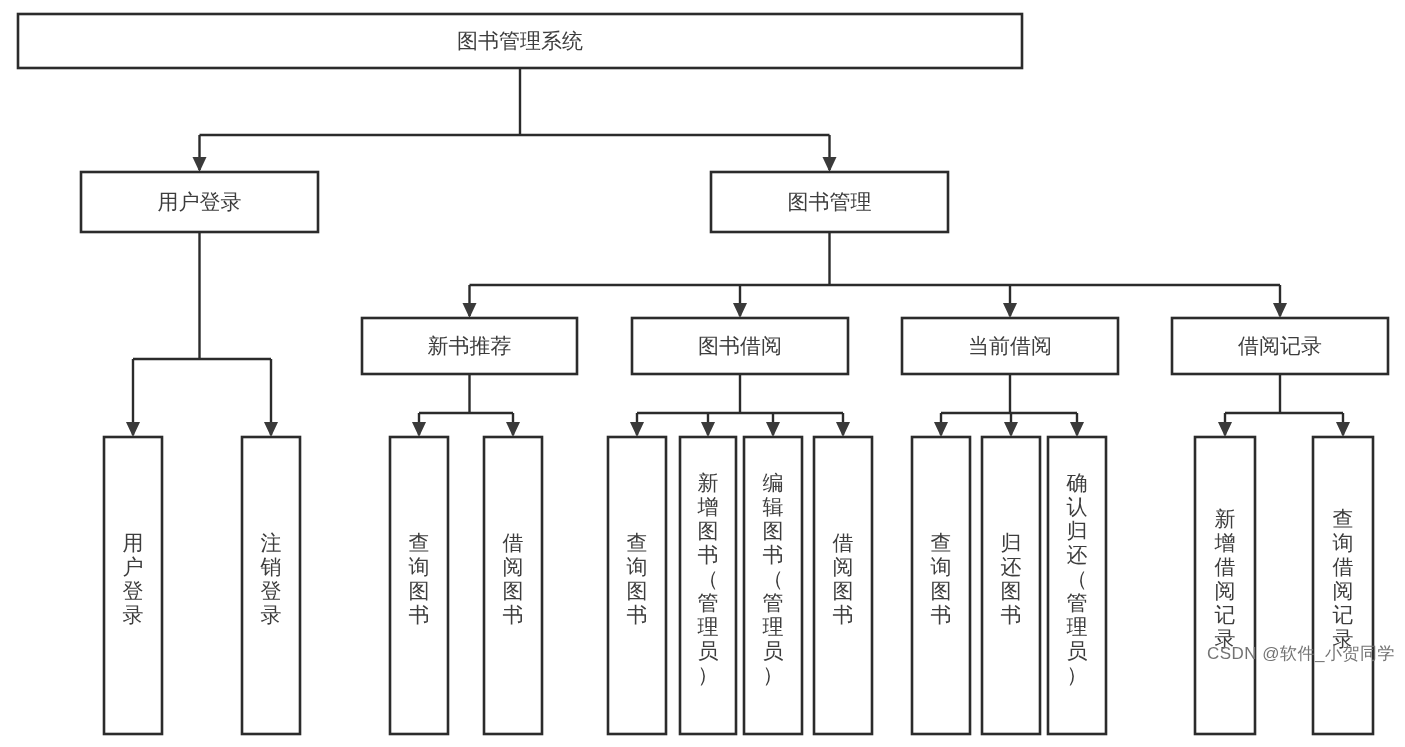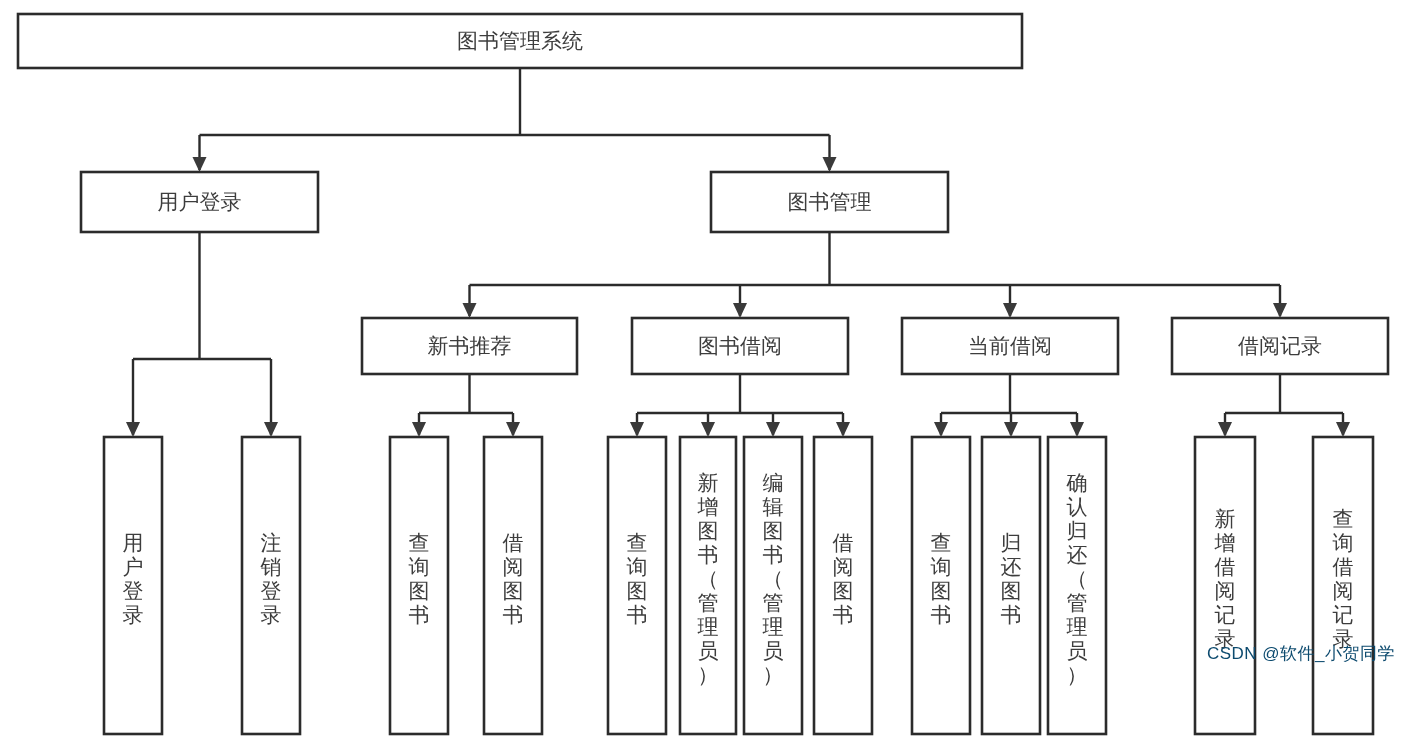--- a/index.html
+++ b/index.html
@@ -55,21 +55,21 @@
     font-size: 21px;
     fill: #3d3d3d;
     text-anchor: middle;
   }
   .watermark {
     position: absolute;
     right: 10px;
     bottom: 6px;
     font-family: "Liberation Sans", "DejaVu Sans", sans-serif;
     font-size: 17px;
-    color: #0c4a6e;
+    color: #737373;
     white-space: nowrap;
     letter-spacing: 0.5px;
     pointer-events: none;
   }
 </style>
 </head>
 <body>
 
 <div id="diagram-root">
   <svg class="diagram" id="diagram-svg" viewBox="0 0 1405 747" xmlns="http://www.w3.org/2000/svg">

